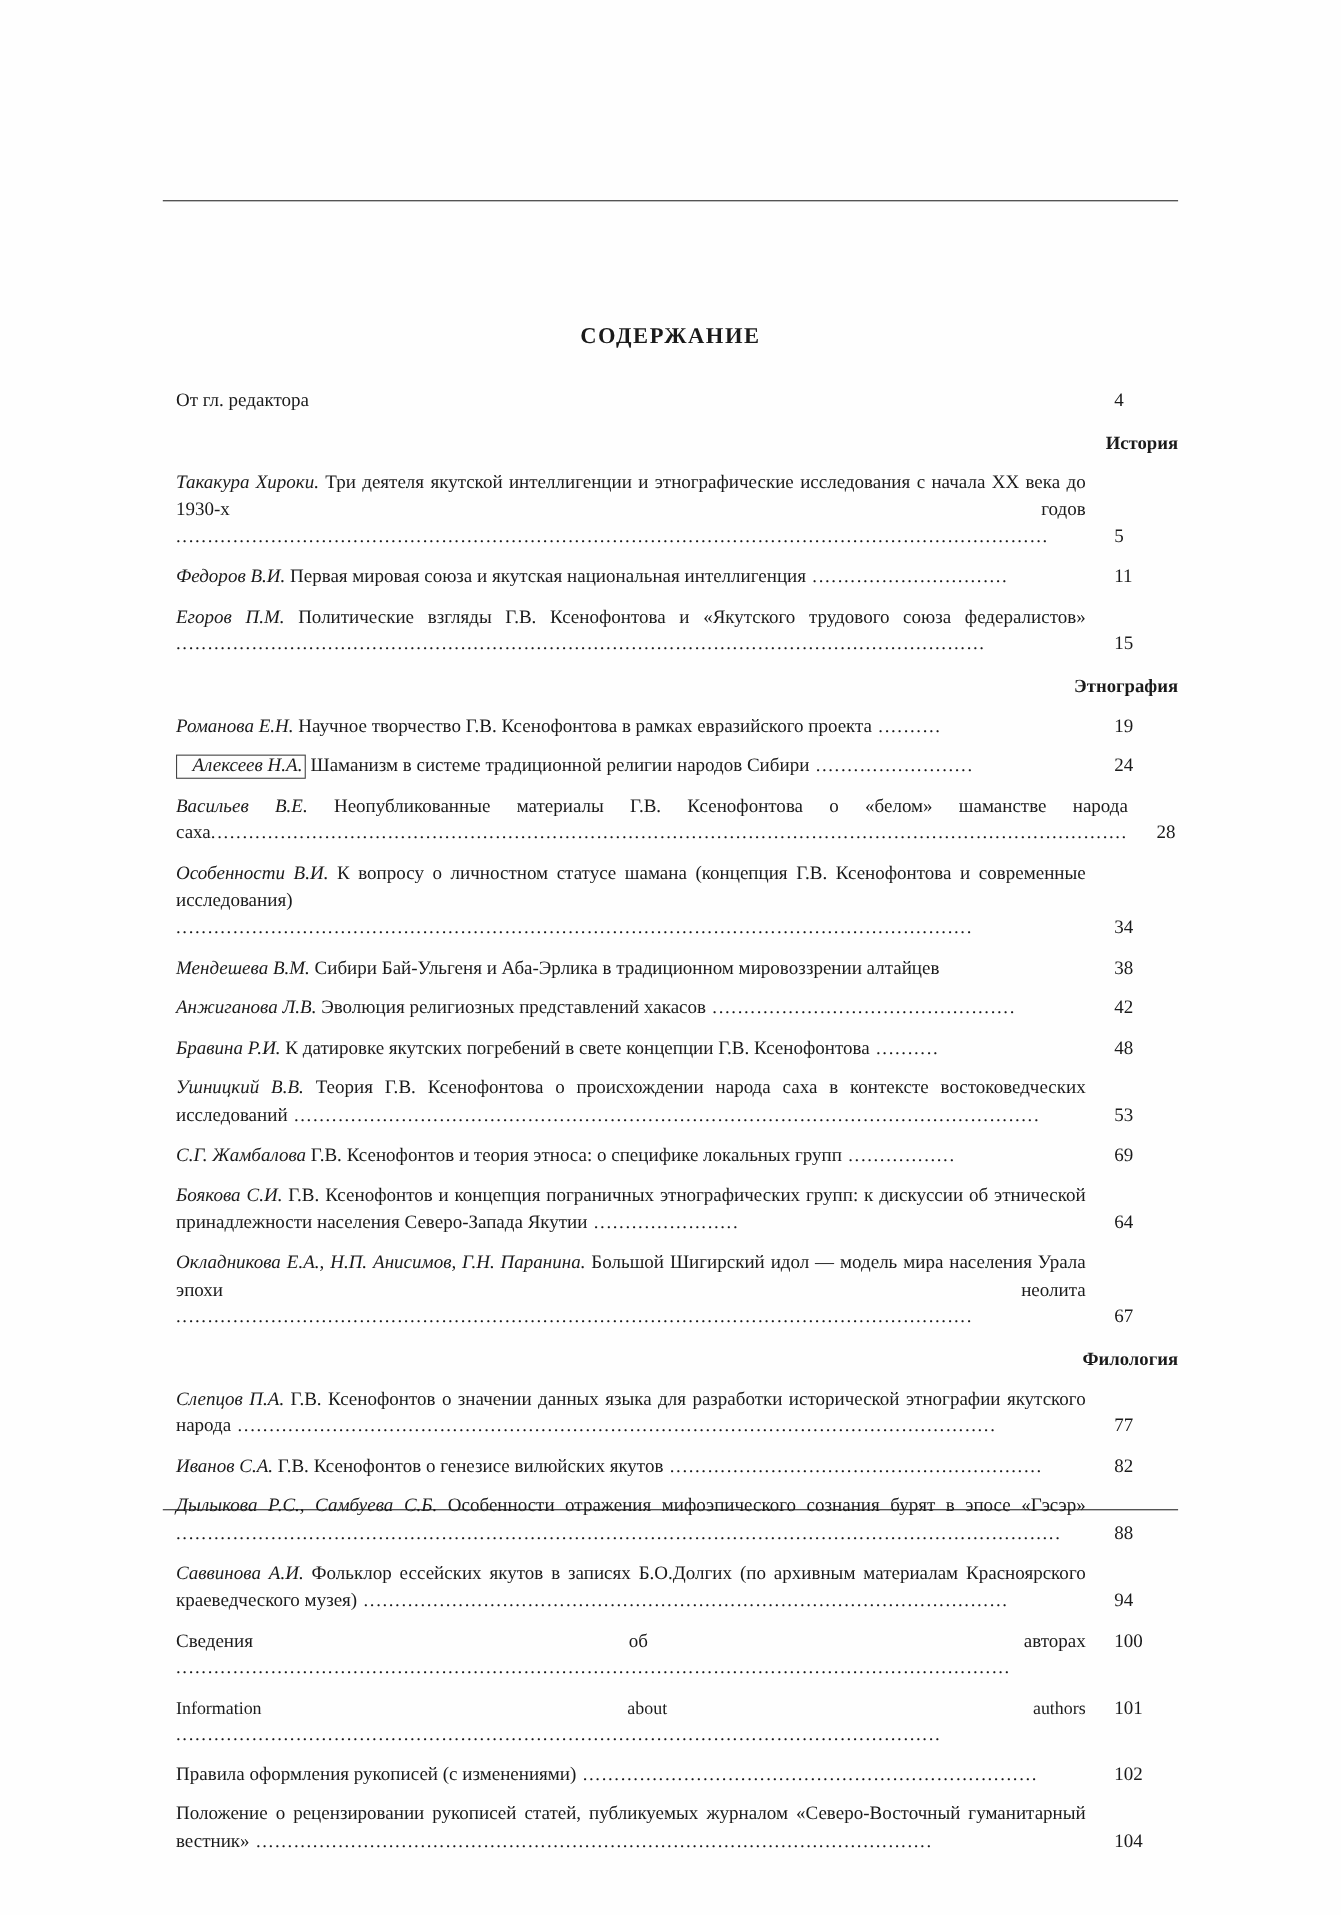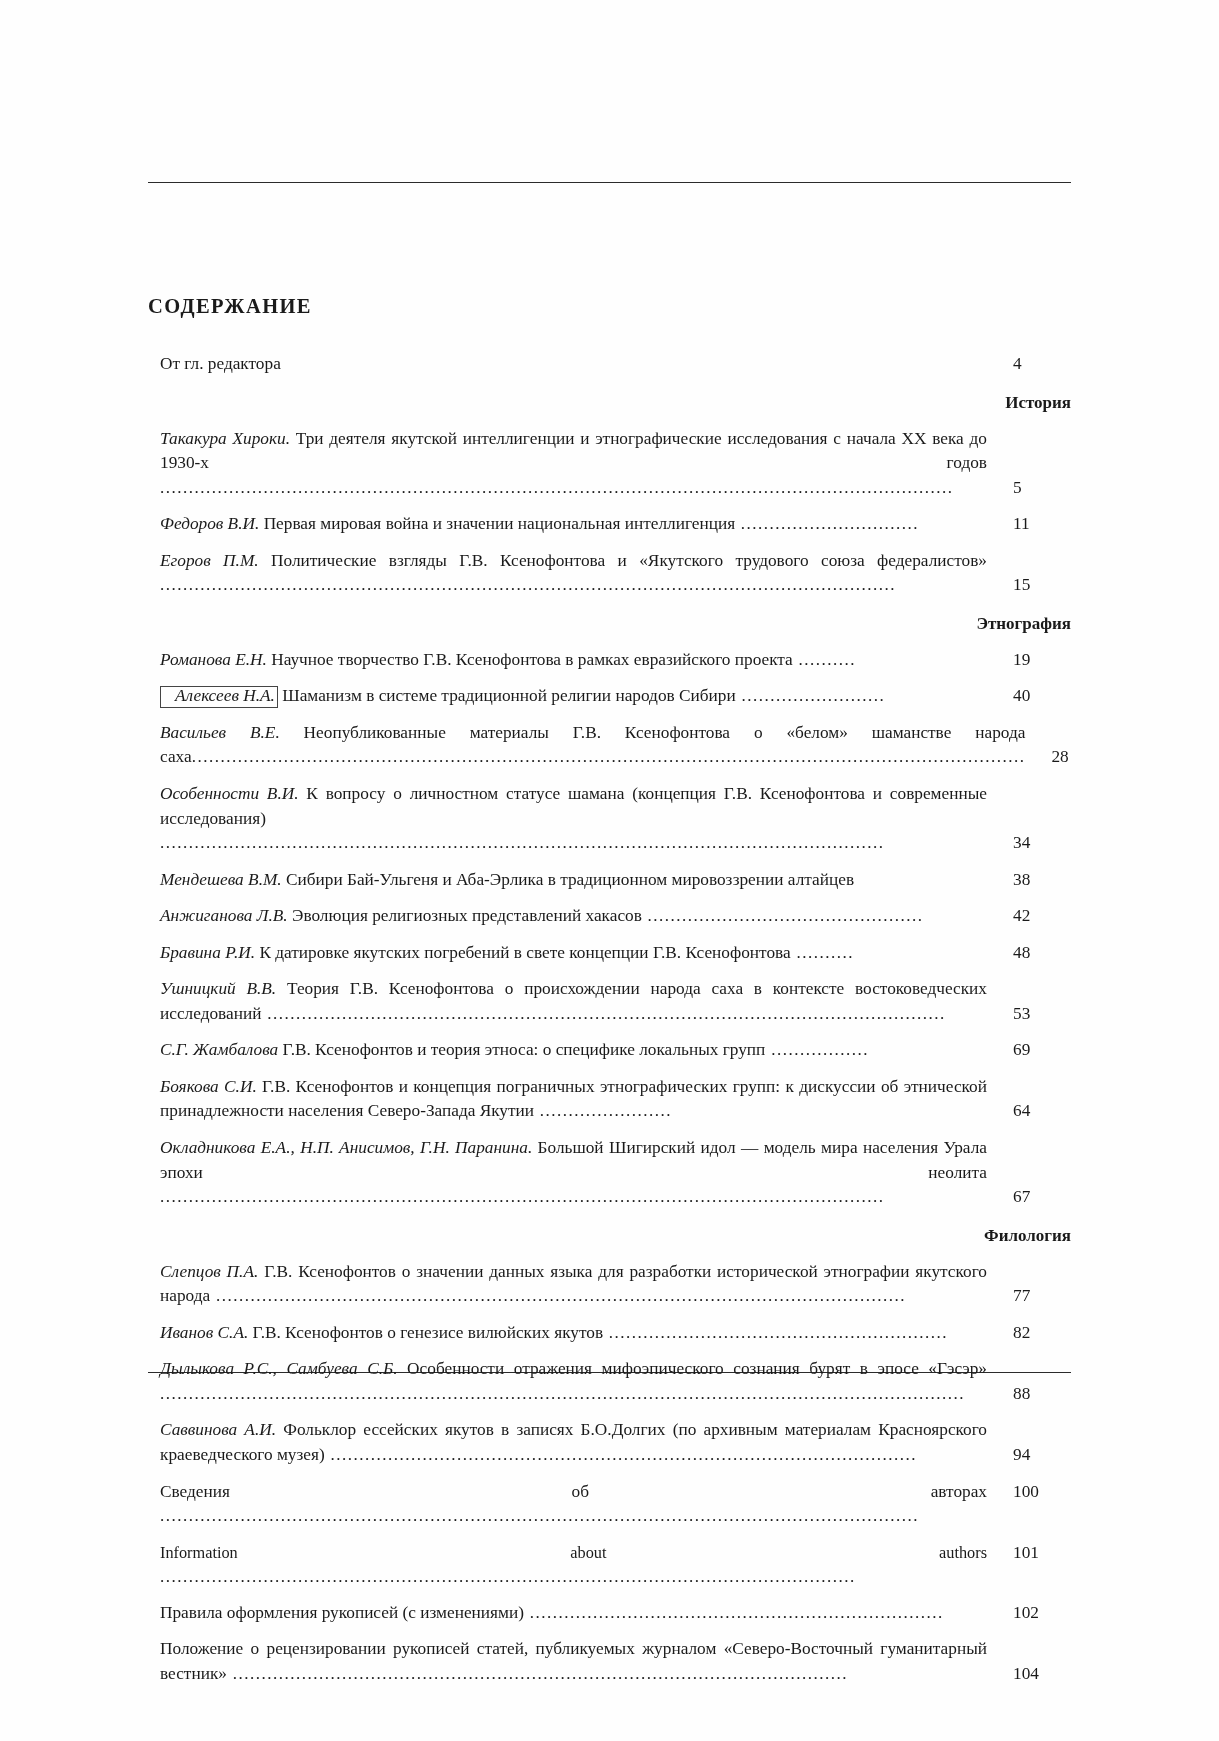--- a/index.html
+++ b/index.html
@@ -32,21 +32,21 @@
   .rule-bottom { top: 1372px; }
 
   .content {
     position: absolute;
     left: 148px;
     top: 295px;
     width: 923px;
   }
 
   .doc-title {
-    text-align: left;
+    text-align: center;
     font-size: 20.5px;
     font-weight: bold;
     letter-spacing: 1.4px;
     margin: 0 0 34px 0;
   }
 
   .section-head {
     text-align: right;
     font-size: 17px;
     font-weight: bold;
@@ -120,21 +120,21 @@
 
     <div class="entry multiline">
       <div class="entry-text">
         <span class="author">Такакура Хироки.</span><span> Три деятеля якутской интеллигенции и этнографические исследования с начала XX века до 1930-х годов</span><span class="dots"> ..........................................................................................................................................</span>
       </div>
       <div class="entry-page">5</div>
     </div>
 
     <div class="entry">
       <div class="entry-text">
-        <span class="author">Федоров В.И.</span><span> Первая мировая война и значении национальная интеллигенция</span><span class="dots"> ...............................</span>
+        <span class="author">Федоров В.И.</span><span> Первая мировая союза и якутская национальная интеллигенция</span><span class="dots"> ...............................</span>
       </div>
       <div class="entry-page">11</div>
     </div>
 
     <div class="entry multiline">
       <div class="entry-text">
         <span class="author">Егоров П.М.</span><span> Политические взгляды Г.В. Ксенофонтова и «Якутского трудового союза федералистов»</span><span class="dots"> ................................................................................................................................</span>
       </div>
       <div class="entry-page">15</div>
     </div>
@@ -145,21 +145,21 @@
       <div class="entry-text">
         <span class="author">Романова Е.Н.</span><span> Научное творчество Г.В. Ксенофонтова в рамках евразийского проекта</span><span class="dots"> ..........</span>
       </div>
       <div class="entry-page">19</div>
     </div>
 
     <div class="entry">
       <div class="entry-text">
         <span class="boxed">Алексеев Н.А.</span><span> Шаманизм в системе традиционной религии народов Сибири</span><span class="dots"> .........................</span>
       </div>
-      <div class="entry-page">40</div>
+      <div class="entry-page">24</div>
     </div>
 
     <div class="entry multiline">
       <div class="entry-text">
         <span class="author">Васильев В.Е.</span><span> Неопубликованные материалы Г.В. Ксенофонтова о «белом» шаманстве народа саха</span><span class="dots">.................................................................................................................................................</span>
       </div>
       <div class="entry-page">28</div>
     </div>
 
     <div class="entry multiline">

